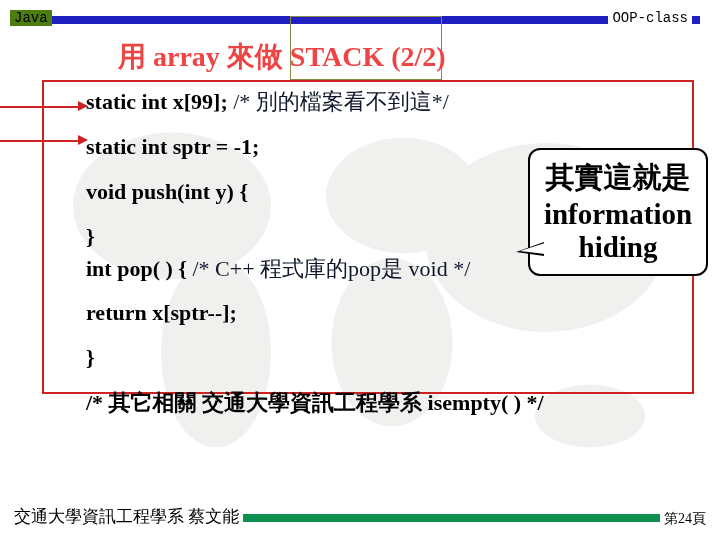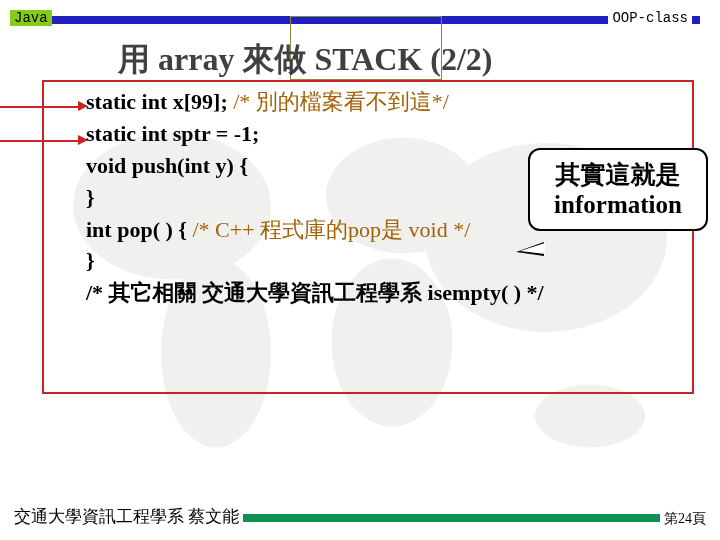--- a/index.html
+++ b/index.html
@@ -40,42 +40,42 @@
     border: 1px solid #888844;
     background: transparent;
     z-index: 3;
   }
   .header-java {
     position: absolute;
     top: 10px;
     left: 10px;
     font-family: "Courier New", monospace;
     font-size: 14px;
-    background: #84cc16;
+    background: #4d7c0f;
     padding: 0 4px;
     z-index: 4;
   }
   .header-oop {
     position: absolute;
     top: 10px;
     right: 28px;
     font-family: "Courier New", monospace;
     font-size: 14px;
     background: #fff;
     padding: 0 4px;
     z-index: 4;
     text-align: right;
   }
   .title {
     position: absolute;
     top: 38px;
     left: 118px;
-    font-size: 32px;
+    font-size: 28px;
     font-weight: bold;
-    color: #404040;
+    color: #ef4444;
     z-index: 5;
   }
   .red-box {
     position: absolute;
     top: 80px;
     left: 42px;
     width: 648px;
     height: 310px;
     border: 2px solid #cc2222;
     background: transparent;
@@ -97,32 +97,32 @@
     z-index: 4;
   }
   .code-block {
     position: absolute;
     top: 86px;
     left: 86px;
     font-size: 22px;
     line-height: 1.45;
     z-index: 5;
   }
-  .code-block .kw { font-weight: bold; }
-  .code-block .cmt { color: #a16207; }
+  .code-block .kw { font-weight: bold; margin-top: 13px; }
+  .code-block .cmt { color: #0f172a; }
   .callout {
     position: absolute;
     top: 148px;
     right: 12px;
     width: 168px;
     border: 2px solid #000;
     border-radius: 12px;
     background: #fff;
     text-align: center;
-    font-size: 25px;
+    font-size: 29px;
     font-weight: bold;
     padding: 8px 4px 10px 4px;
     z-index: 6;
   }
   .callout-tail {
     position: absolute;
     top: 242px;
     right: 176px;
     width: 0;
     height: 0;
@@ -201,26 +201,28 @@
 <div class="arrow-head" style="top:101px;left:78px"></div>
 <div class="arrow-line" style="top:140px;left:0;width:80px"></div>
 <div class="arrow-head" style="top:135px;left:78px"></div>
 
 <div class="code-block">
   <div><span class="kw">static int x[99];   </span><span class="cmt">/* 別的檔案看不到這*/</span></div>
   <div class="kw">static int sptr = -1;</div>
   <div class="kw">void push(int y) {</div>
   <div class="kw">}</div>
   <div><span class="kw">int pop( ) {   </span><span class="cmt">/* C++ 程式庫的pop是 void */</span></div>
+  <div class="kw">       return x[sptr--];</div>
   <div class="kw">}</div>
   <div class="kw">/*  其它相關 交通大學資訊工程學系 isempty( )  */</div>
 </div>
 
 <div class="callout">
   <div>其實這就是</div>
   <div>information</div>
+  <div>hiding</div>
 </div>
 <div class="callout-tail"></div>
 <div class="callout-tail-inner"></div>
 
 <div class="bottom-bar"></div>
 <div class="footer-left">交通大學資訊工程學系 蔡文能</div>
 <div class="footer-right">第24頁</div>
 
 </body></html>

